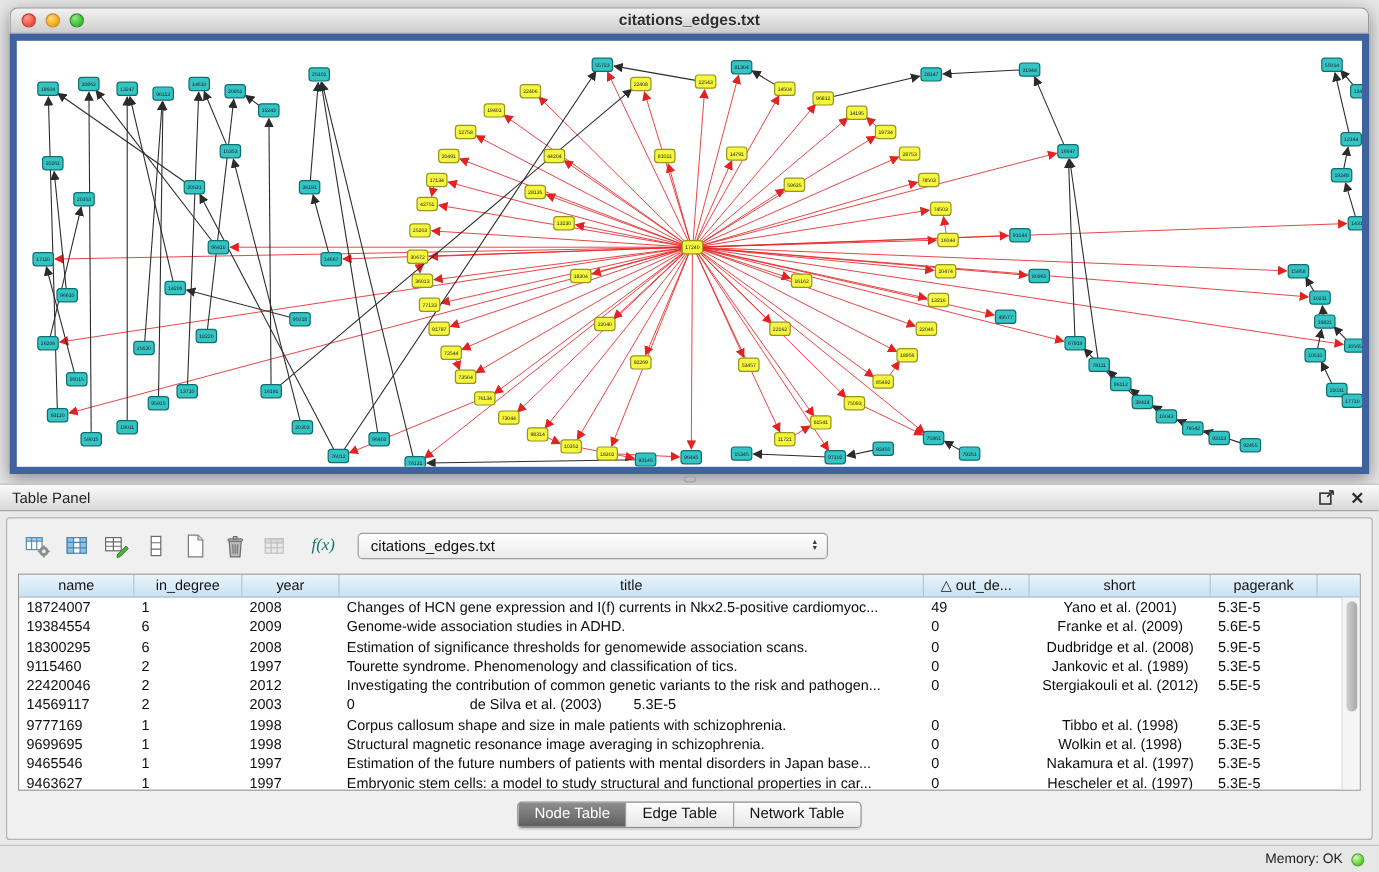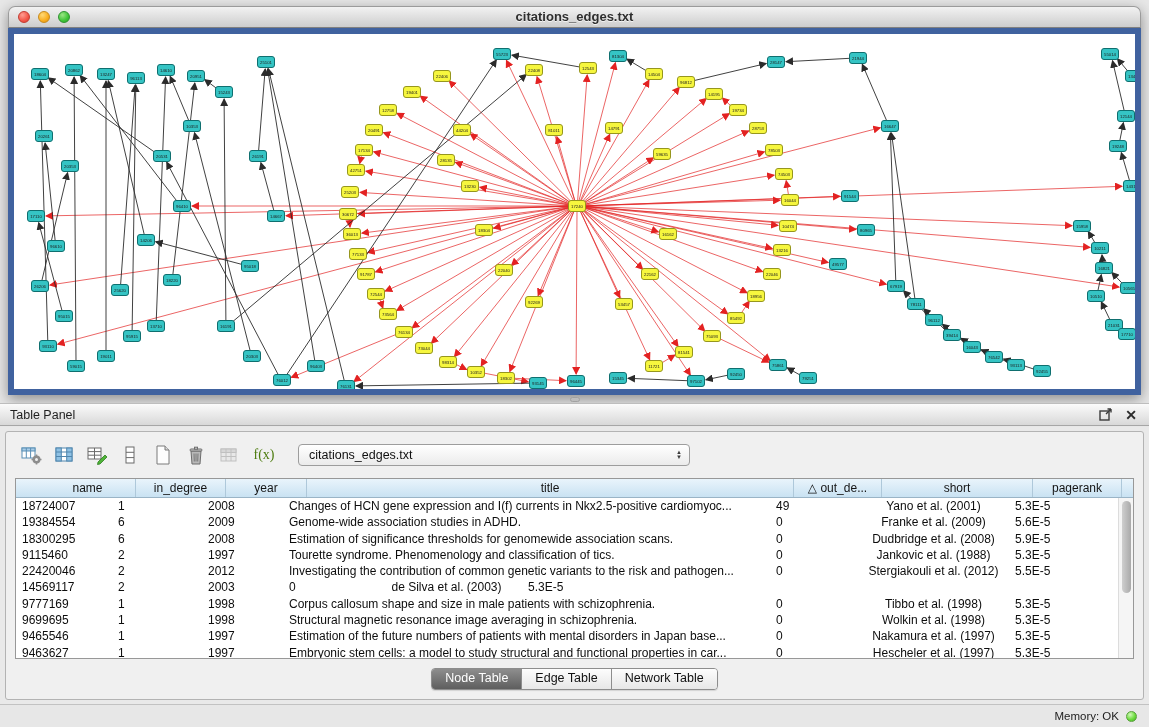--- a/index.html
+++ b/index.html
@@ -58,21 +58,21 @@
 
   
   .panel-body { position:absolute; top:427px; left:0; width:100%; bottom:23px; background:#e9e9e9; }
   .panel-inner {
     position:absolute; left:5px; right:5px; top:4px; bottom:4px;
     background:#f0f0f0; border:1px solid #b3b3b3; border-radius:3px;
   }
 
   .toolbar { position:absolute; top:8px; left:12px; right:12px; height:30px; display:flex; align-items:center; gap:7px; }
   .tool { width:26px; height:24px; display:flex; align-items:center; justify-content:center; cursor:pointer; }
-  .fx { width:30px; text-align:center; font-family:"Liberation Serif", serif; font-size:14px; color:#4d7c0f; cursor:pointer; }
+  .fx { width:30px; text-align:right; font-family:"Liberation Serif", serif; font-style:italic; font-size:14px; color:#0f766e; cursor:pointer; }
   .combo {
     margin-left:12px; width:392px; height:22px;
     border:1px solid #9d9d9d; border-radius:4px;
     background:linear-gradient(#ffffff,#ebebeb);
     display:flex; align-items:center; padding:0 7px 0 10px;
     font-size:12.5px; color:#101010; cursor:pointer;
     box-shadow:inset 0 1px 0 rgba(255,255,255,.9);
   }
   .combo .val { flex:1; }
   .stepper { display:flex; flex-direction:column; align-items:center; gap:0; }
@@ -841,21 +841,21 @@
         <span class="val">citations_edges.txt</span>
         <span class="stepper">
             <span>▲</span>
             <span>▼</span>
           </span>
       </div>
     </div>
 
     <div class="table">
       <div class="thead" id="thead">
-          <div class="th" style="width: 96px; margin-left: 24px;">name</div>
+          <div class="th" style="width: 96px;">name</div>
           <div class="th" style="width: 90px;">in_degree</div>
           <div class="th" style="width: 81px;">year</div>
           <div class="th" style="width: 487px;">title</div>
           <div class="th" style="width: 88px;">△ out_de...</div>
           <div class="th" style="width: 151px;">short</div>
           <div class="th" style="width: 89px;">pagerank</div>
           <div class="th filler"></div>
         </div>
       <div class="tbody" id="tbody">
           <div class="tr">
@@ -884,21 +884,21 @@
             <div class="td" style="width: 88px;">0</div>
             <div class="td center" style="width: 151px;">Dudbridge et al. (2008)</div>
             <div class="td" style="width: 89px;">5.9E-5</div>
           </div>
           <div class="tr">
             <div class="td" style="width: 96px;">9115460</div>
             <div class="td" style="width: 90px;">2</div>
             <div class="td" style="width: 81px;">1997</div>
             <div class="td" style="width: 487px;">Tourette syndrome. Phenomenology and classification of tics.</div>
             <div class="td" style="width: 88px;">0</div>
-            <div class="td center" style="width: 151px;">Jankovic et al. (1988)</div>
+            <div class="td center" style="width: 151px;">Jankovic et al. (1989)</div>
             <div class="td" style="width: 89px;">5.3E-5</div>
           </div>
           <div class="tr">
             <div class="td" style="width: 96px;">22420046</div>
             <div class="td" style="width: 90px;">2</div>
             <div class="td" style="width: 81px;">2012</div>
             <div class="td" style="width: 487px;">Investigating the contribution of common genetic variants to the risk and pathogen...</div>
             <div class="td" style="width: 88px;">0</div>
             <div class="td center" style="width: 151px;">Stergiakouli et al. (2012)</div>
             <div class="td" style="width: 89px;">5.5E-5</div>

